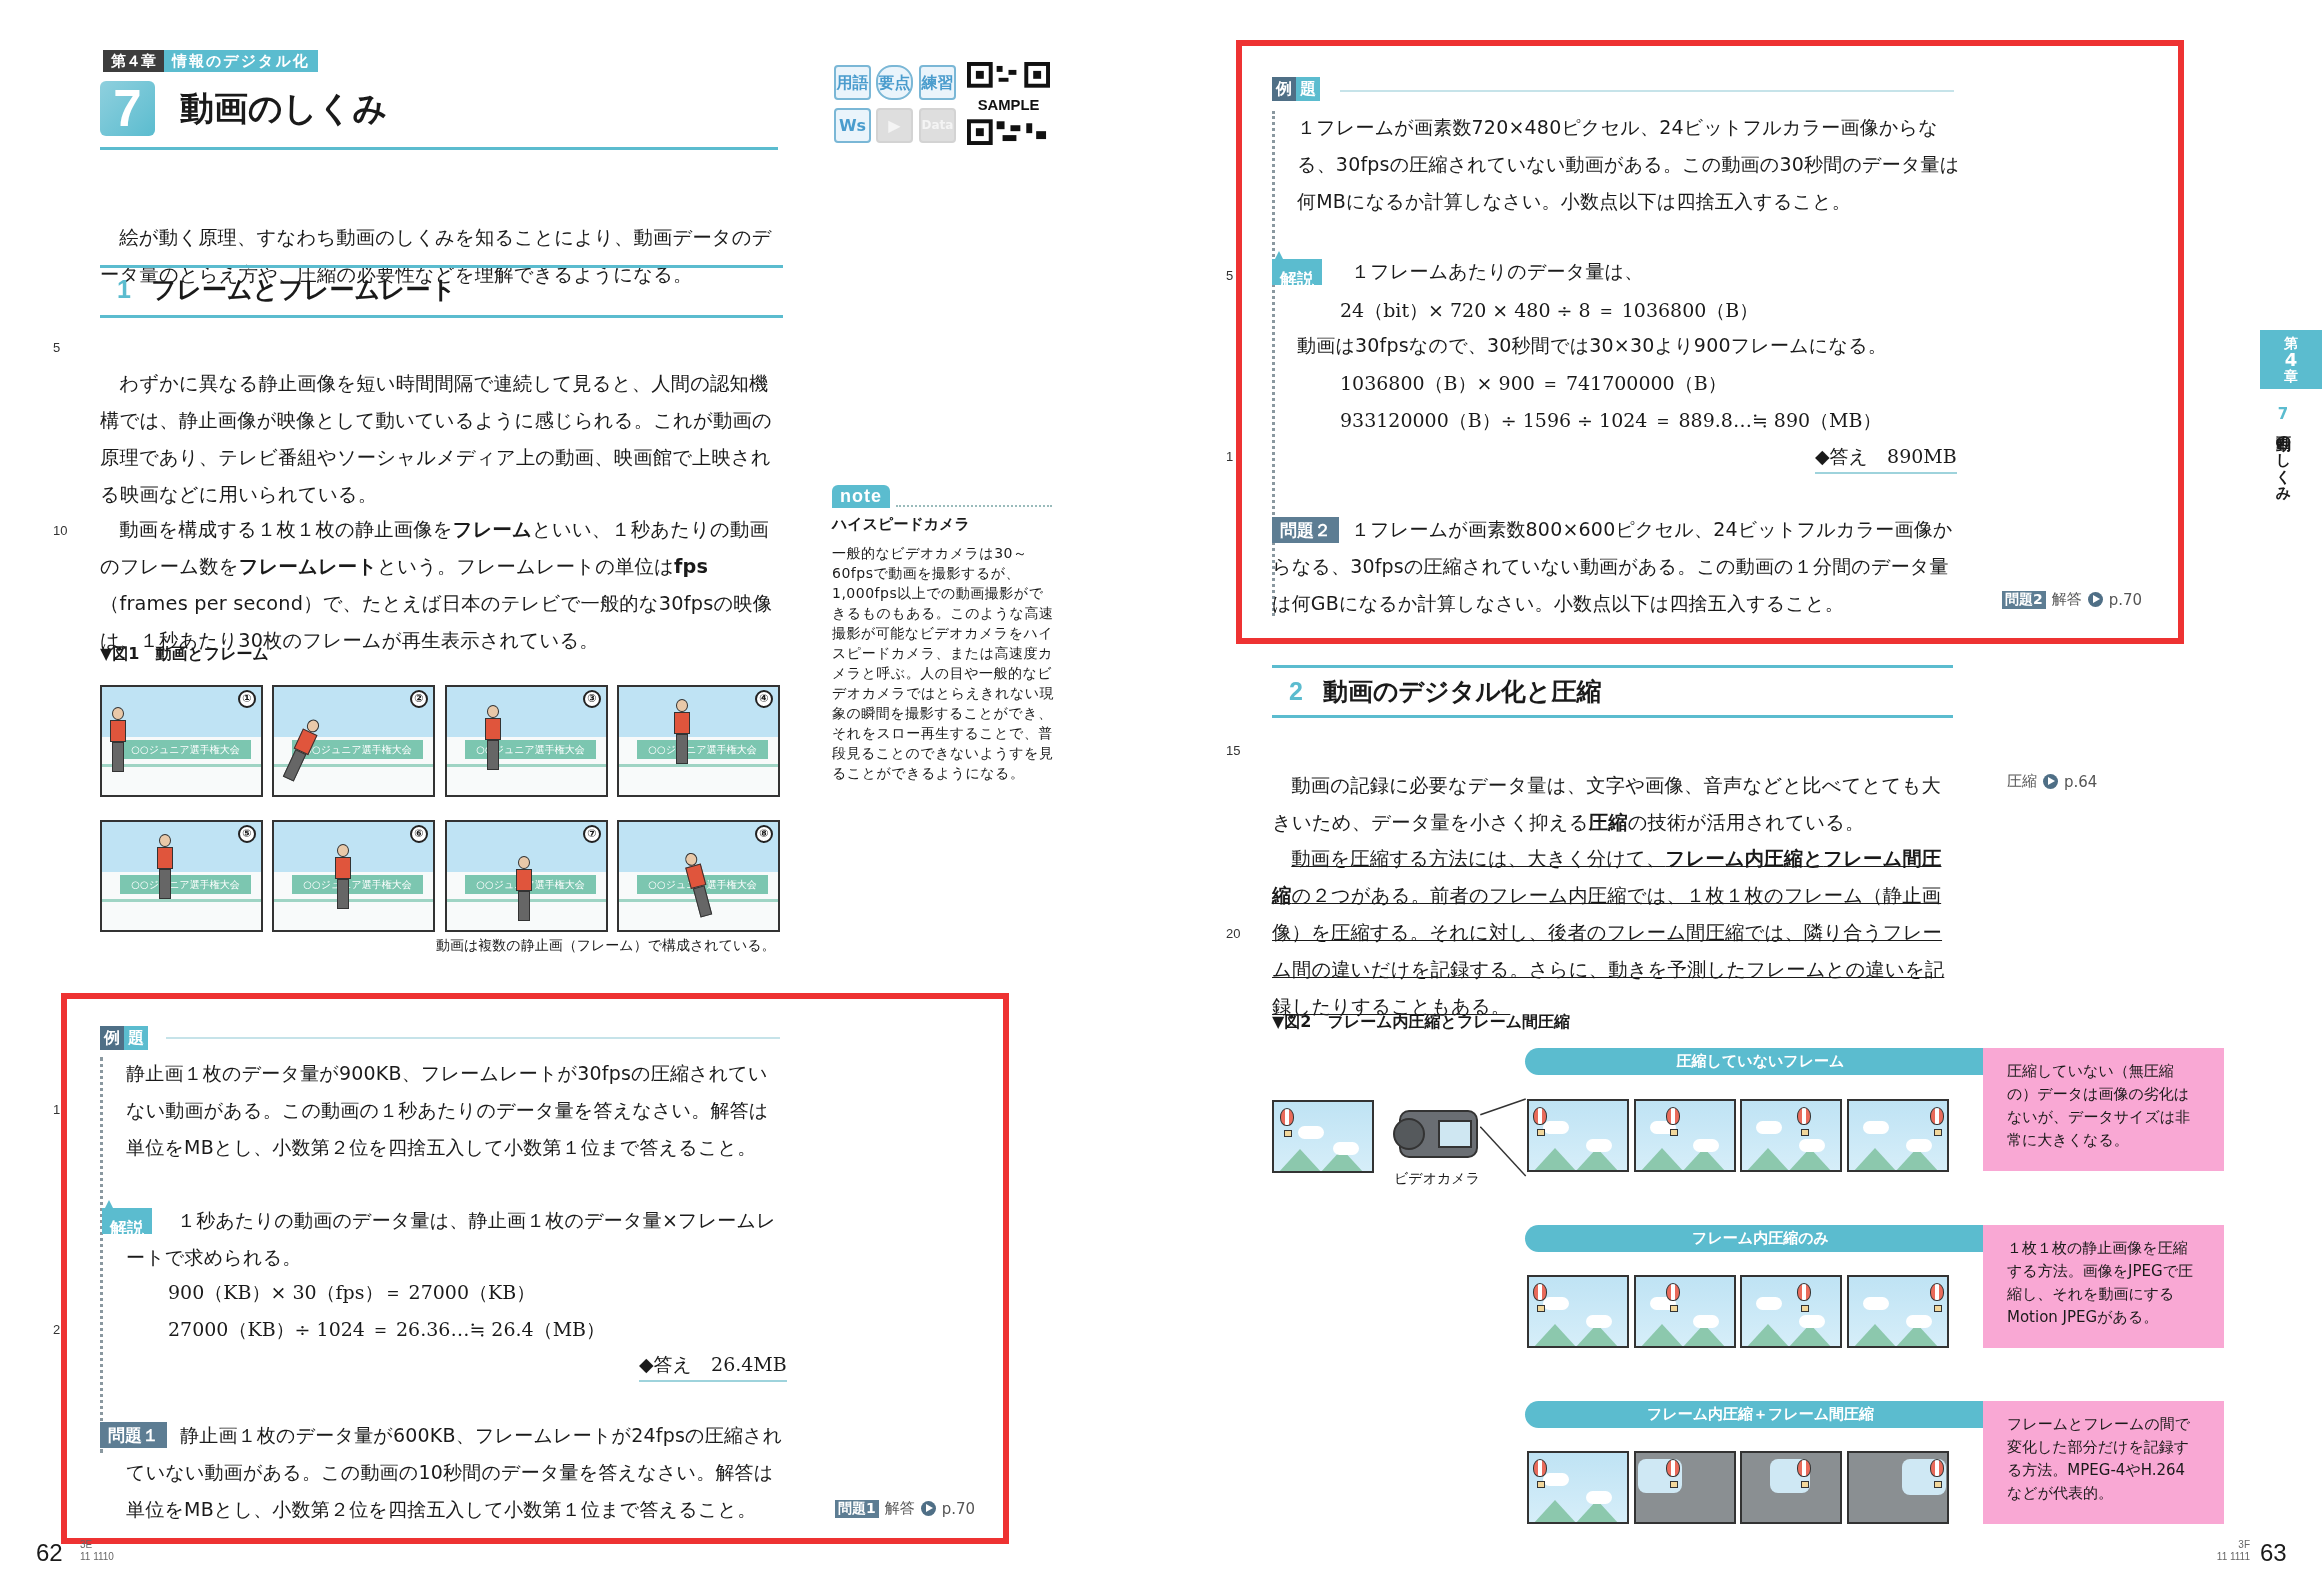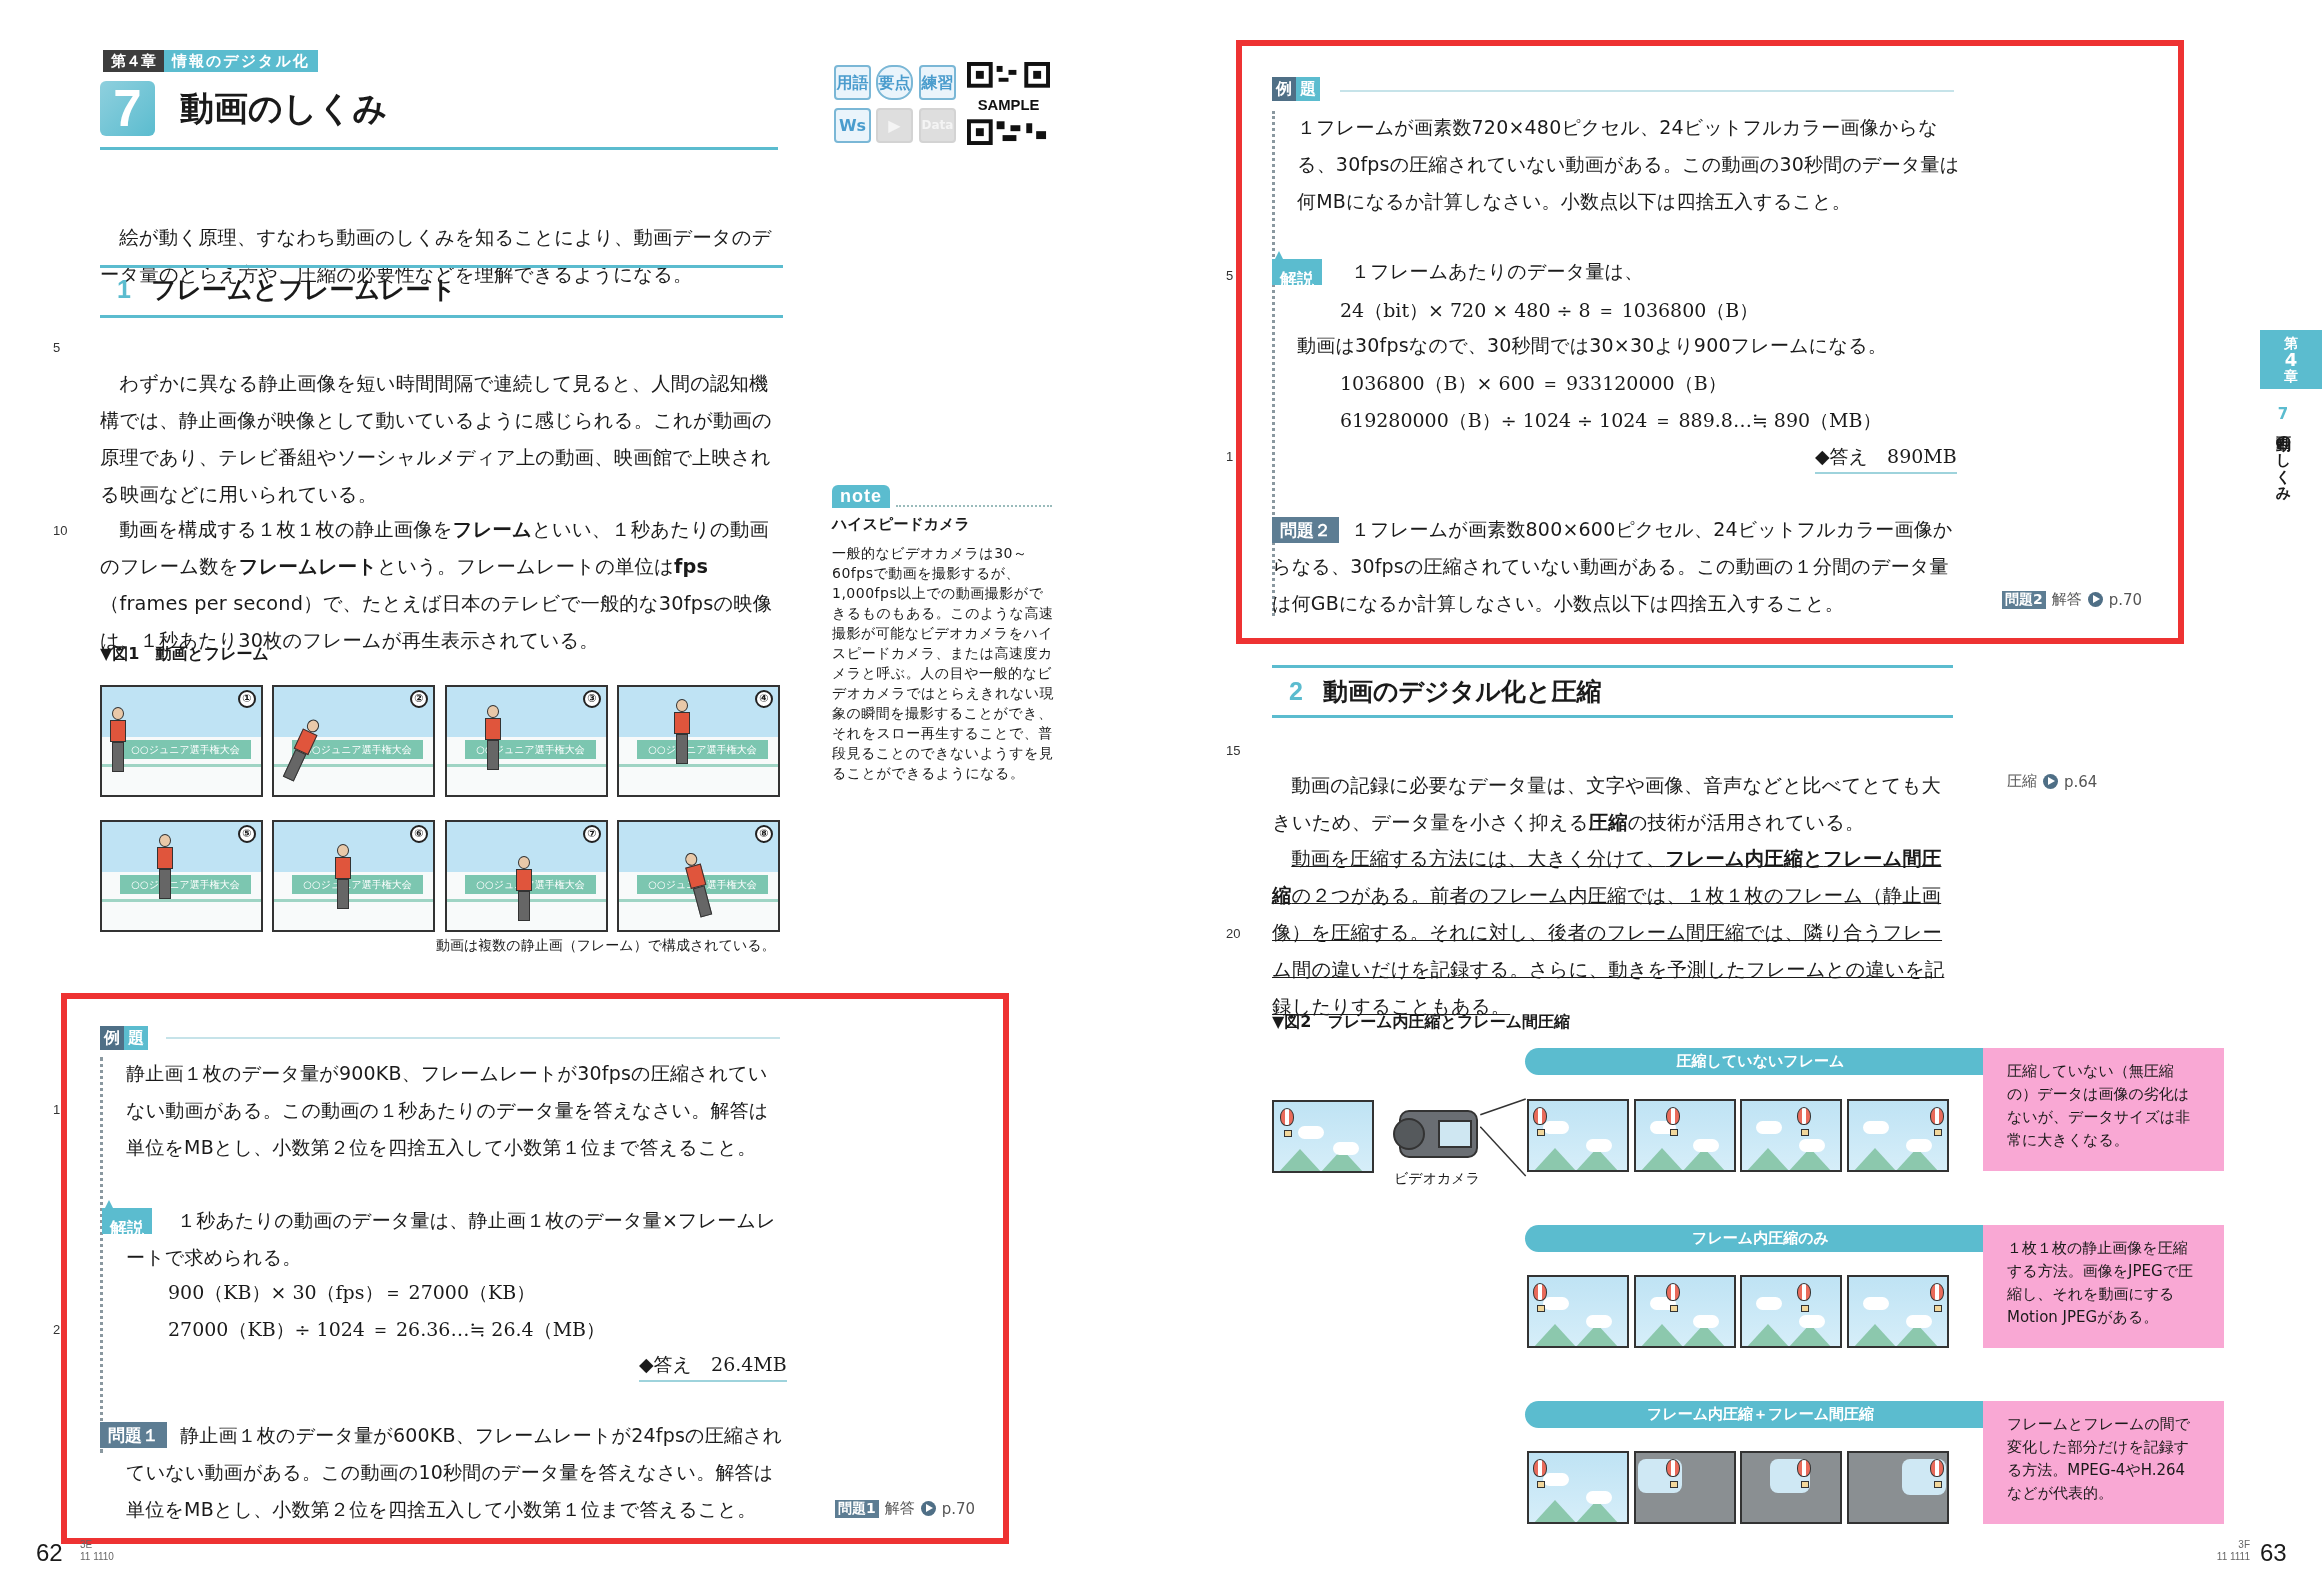--- a/index.html
+++ b/index.html
@@ -274,22 +274,22 @@
     <span class="b">題</span>
 </div>
 <div class="ex-rule" style="left:1340px;top:90px;width:614px;"></div>
 <div class="dots-v" style="left:1272px;top:111px;height:505px;"></div>
 <div class="ex-text" style="left:1297px;top:109px;width:673px;">１フレームが画素数720×480ピクセル、24ビットフルカラー画像からなる、30fpsの圧縮されていない動画がある。この動画の30秒間のデータ量は何MBになるか計算しなさい。小数点以下は四捨五入すること。</div>
 <div class="lineno" style="left:1226px;top:268px;">5</div>
 <div class="kaisetsu" style="left:1272px;top:259px;">解説</div>
 <div class="ex-text" style="left:1351px;top:253px;">１フレームあたりのデータ量は、</div>
 <div class="calc serif" style="left:1340px;top:298px;">24（bit）× 720 × 480 ÷ 8 ＝ 1036800（B）</div>
 <div class="ex-text" style="left:1297px;top:327px;">動画は30fpsなので、30秒間では30×30より900フレームになる。</div>
-<div class="calc serif" style="left:1340px;top:371px;">1036800（B）× 600 ＝ 933120000（B）</div>
-<div class="calc serif" style="left:1340px;top:408px;">619280000（B）÷ 1024 ÷ 1024 ＝ 889.8…≒ 890（MB）</div>
+<div class="calc serif" style="left:1340px;top:371px;">1036800（B）× 900 ＝ 741700000（B）</div>
+<div class="calc serif" style="left:1340px;top:408px;">933120000（B）÷ 1596 ÷ 1024 ＝ 889.8…≒ 890（MB）</div>
 <div class="lineno" style="left:1226px;top:449px;">1</div>
 <div class="answer serif" style="left:1815px;top:444px;">◆答え　890MB</div>
 <div class="mondai" style="left:1272px;top:517px;">問題２</div>
 <div class="ex-text" style="left:1272px;top:511px;width:681px;text-indent:79px;padding-left:0;"><span>１フレームが画素数800×600ピクセル、24ビットフルカラー画像からなる、30fpsの圧縮されていない動画がある。この動画の１分間のデータ量は何GBになるか計算しなさい。小数点以下は四捨五入すること。</span></div>
 <div class="ref" style="left:2002px;top:590px;">
   <span class="tag">問題2</span>
     <span>解答</span>
     <span class="play-circle"></span>
     <span>p.70</span>
 </div>

